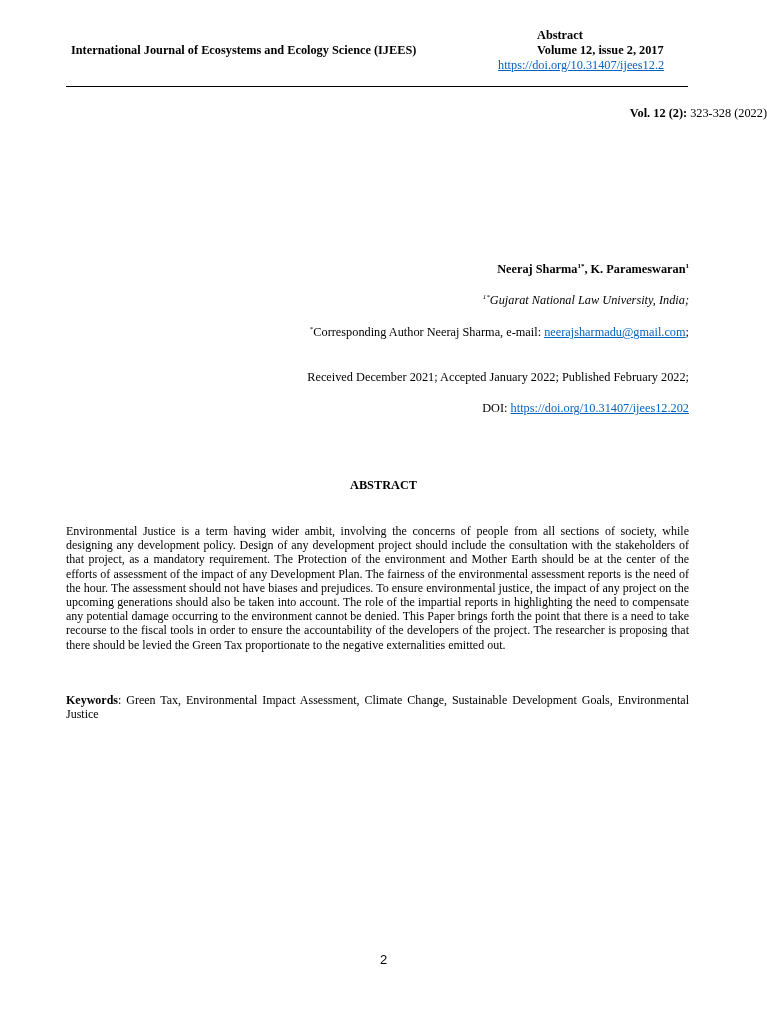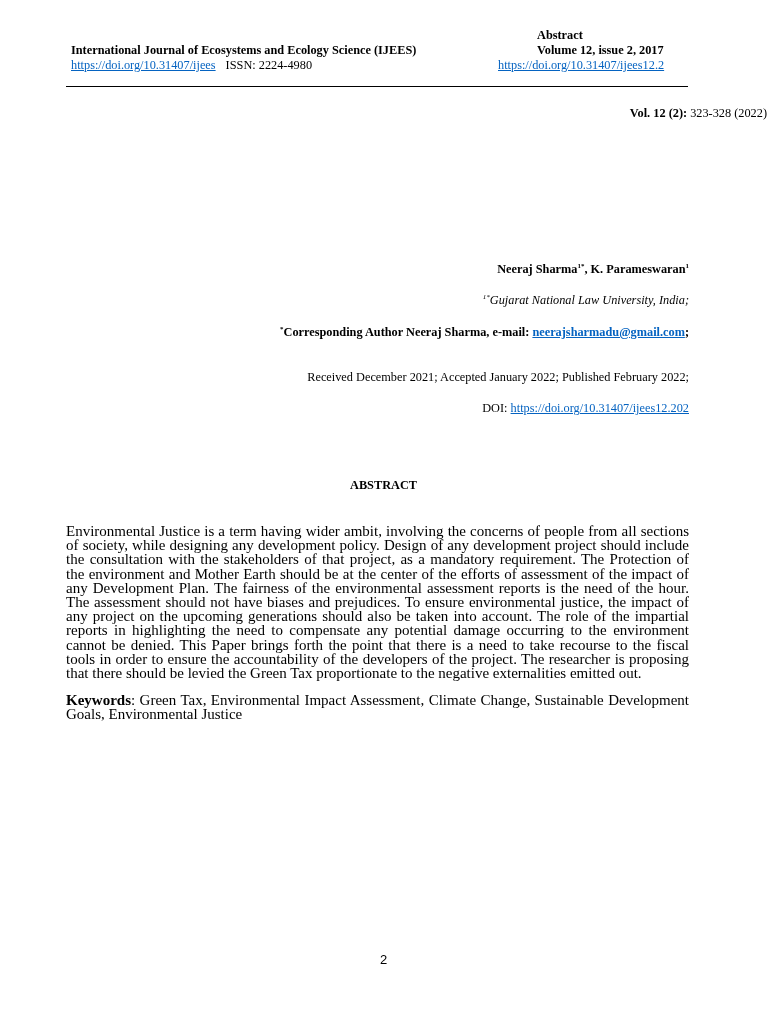--- a/index.html
+++ b/index.html
@@ -9,31 +9,28 @@
   .abs { position: absolute; }
   .hdr { font-size: 12.3px; line-height: 15px; }
   .b { font-weight: bold; }
   .rule { position: absolute; left: 66px; top: 86px; width: 622px; height: 0; border-top: 1px solid #000; }
   .vol { left: 0; width: 767px; text-align: right; top: 106px; font-size: 12.3px; }
   .title { left: 80px; width: 594px; top: 152px; text-align: center; font-weight: bold;
            font-size: 17.4px; line-height: 22px; }
   .right { right: 78px; text-align: right; font-size: 12.3px; }
   sup { font-size: 7px; vertical-align: super; line-height: 0; }
   .abs-head { left: 0; width: 767px; text-align: center; top: 478px; font-weight: bold; font-size: 12.3px; }
-  .para { left: 66px; width: 623px; font-size: 15px; line-height: 14.2px; text-align: justify; }
+  .para { left: 66px; width: 623px; font-size: 12px; line-height: 14.2px; text-align: justify; }
   .pagenum { left: 0; width: 767px; top: 952px; text-align: center; font-family: "Liberation Sans", sans-serif; font-size: 13px; }
 </style>
 </head>
 <body>
 
 <div class="abs hdr" style="left:71px; top:43px;">
   <div class="b">International Journal of Ecosystems and Ecology Science (IJEES)</div>
-  <div>
-    <a href="#">https://doi.org/10.31407/ijees</a><span style="display:inline-block;width:10px"></span><span>ISSN: 2224-4980</span>
-  </div>
 </div>
 
 <div class="abs hdr" style="left:498px; top:28px;">
   <div class="b" style="padding-left:39px">Abstract</div>
   <div class="b" style="padding-left:39px">Volume 12, issue 2, 2017</div>
   <div><a href="#">https://doi.org/10.31407/ijees12.2</a></div>
 </div>
 
 <div class="rule"></div>
 
@@ -45,21 +42,21 @@
 </div>
 
 <div class="abs right b" style="top:262px;">
   <span>Neeraj Sharma</span><sup>1*</sup><span>, </span><span>K. Parameswaran</span><sup>1</sup>
 </div>
 
 <div class="abs right" style="top:293px; font-style:italic;">
   <sup>1*</sup><span>Gujarat National Law University, India;</span>
 </div>
 
-<div class="abs right" style="top:325px;font-weight:bold;">
+<div class="abs right" style="top:325px;">
   <sup>*</sup><span>Corresponding Author Neeraj Sharma, e-mail: </span><a href="#">neerajsharmadu@gmail.com</a><span>;</span>
 </div>
 
 <div class="abs right" style="top:370px;">Received December 2021; Accepted January 2022; Published February 2022;</div>
 <div class="abs right" style="top:401px;margin-left:8px;">
   <span>DOI: </span><a href="#">https://doi.org/10.31407/ijees12.202</a>
 </div>
 
 <div class="abs abs-head">ABSTRACT</div>
 <div class="abs para" style="top:524px;">Environmental Justice is a term having wider ambit, involving the concerns of people from all sections of society, while designing any development policy. Design of any development project should include the consultation with the stakeholders of that project, as a mandatory requirement. The Protection of the environment and Mother Earth should be at the center of the efforts of assessment of the impact of any Development Plan. The fairness of the environmental assessment reports is the need of the hour. The assessment should not have biases and prejudices. To ensure environmental justice, the impact of any project on the upcoming generations should also be taken into account. The role of the impartial reports in highlighting the need to compensate any potential damage occurring to the environment cannot be denied. This Paper brings forth the point that there is a need to take recourse to the fiscal tools in order to ensure the accountability of the developers of the project. The researcher is proposing that there should be levied the Green Tax proportionate to the negative externalities emitted out.</div>

